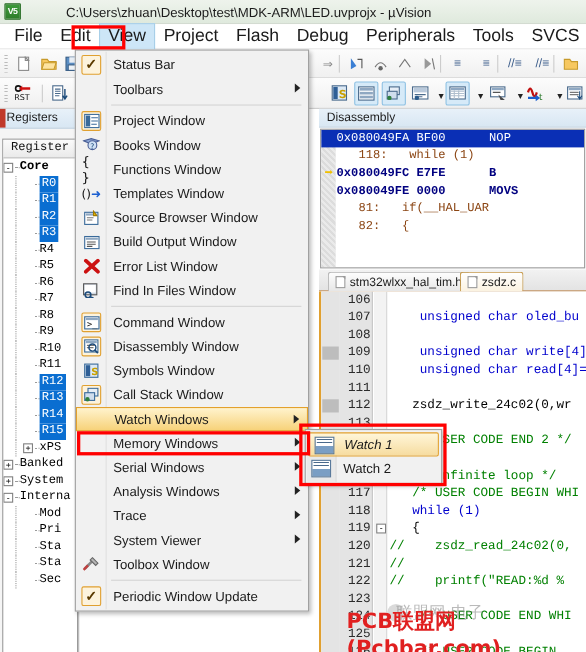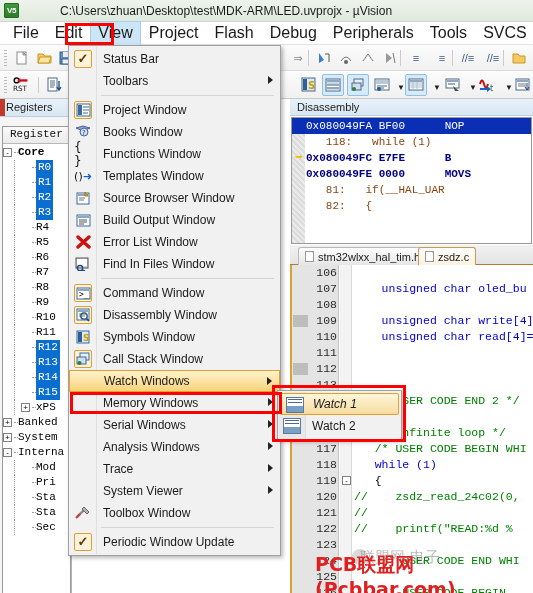--- a/index.html
+++ b/index.html
@@ -768,21 +768,21 @@
       <div class="code-marg"></div>
       <div class="code-gut"></div>
       <div class="code-fold"></div>
       <div id="code-lines" style="position:relative;">
           <div class="cl"><span class="lnum">106</span><span class="ctext "></span></div>
           <div class="cl"><span class="lnum">107</span><span class="ctext kw">    unsigned char oled_bu</span></div>
           <div class="cl"><span class="lnum">108</span><span class="ctext "></span></div>
           <div class="cl"><span class="bpmark"></span><span class="lnum">109</span><span class="ctext kw">    unsigned char write[4]</span></div>
           <div class="cl"><span class="lnum">110</span><span class="ctext kw">    unsigned char read[4]=</span></div>
           <div class="cl"><span class="lnum">111</span><span class="ctext "></span></div>
-          <div class="cl"><span class="bpmark"></span><span class="lnum">112</span></div>
+          <div class="cl"><span class="bpmark"></span><span class="lnum">112</span><span class="ctext ">   zsdz_write_24c02(0,wr</span></div>
           <div class="cl"><span class="lnum">113</span><span class="ctext "></span></div>
           <div class="cl"><span class="lnum">114</span><span class="ctext cm">   /* USER CODE END 2 */</span></div>
           <div class="cl"><span class="lnum">115</span><span class="ctext "></span></div>
           <div class="cl"><span class="lnum">116</span><span class="ctext cm">   /* Infinite loop */</span></div>
           <div class="cl"><span class="lnum">117</span><span class="ctext cm">   /* USER CODE BEGIN WHI</span></div>
           <div class="cl"><span class="lnum">118</span><span class="ctext kw">   while (1)</span></div>
           <div class="cl"><span class="lnum">119</span><span class="foldbox">-</span><span class="ctext ">   {</span></div>
           <div class="cl"><span class="lnum">120</span><span class="ctext cm">//    zsdz_read_24c02(0,</span></div>
           <div class="cl"><span class="lnum">121</span><span class="ctext cm">//</span></div>
           <div class="cl"><span class="lnum">122</span><span class="ctext cm">//    printf("READ:%d %</span></div>

